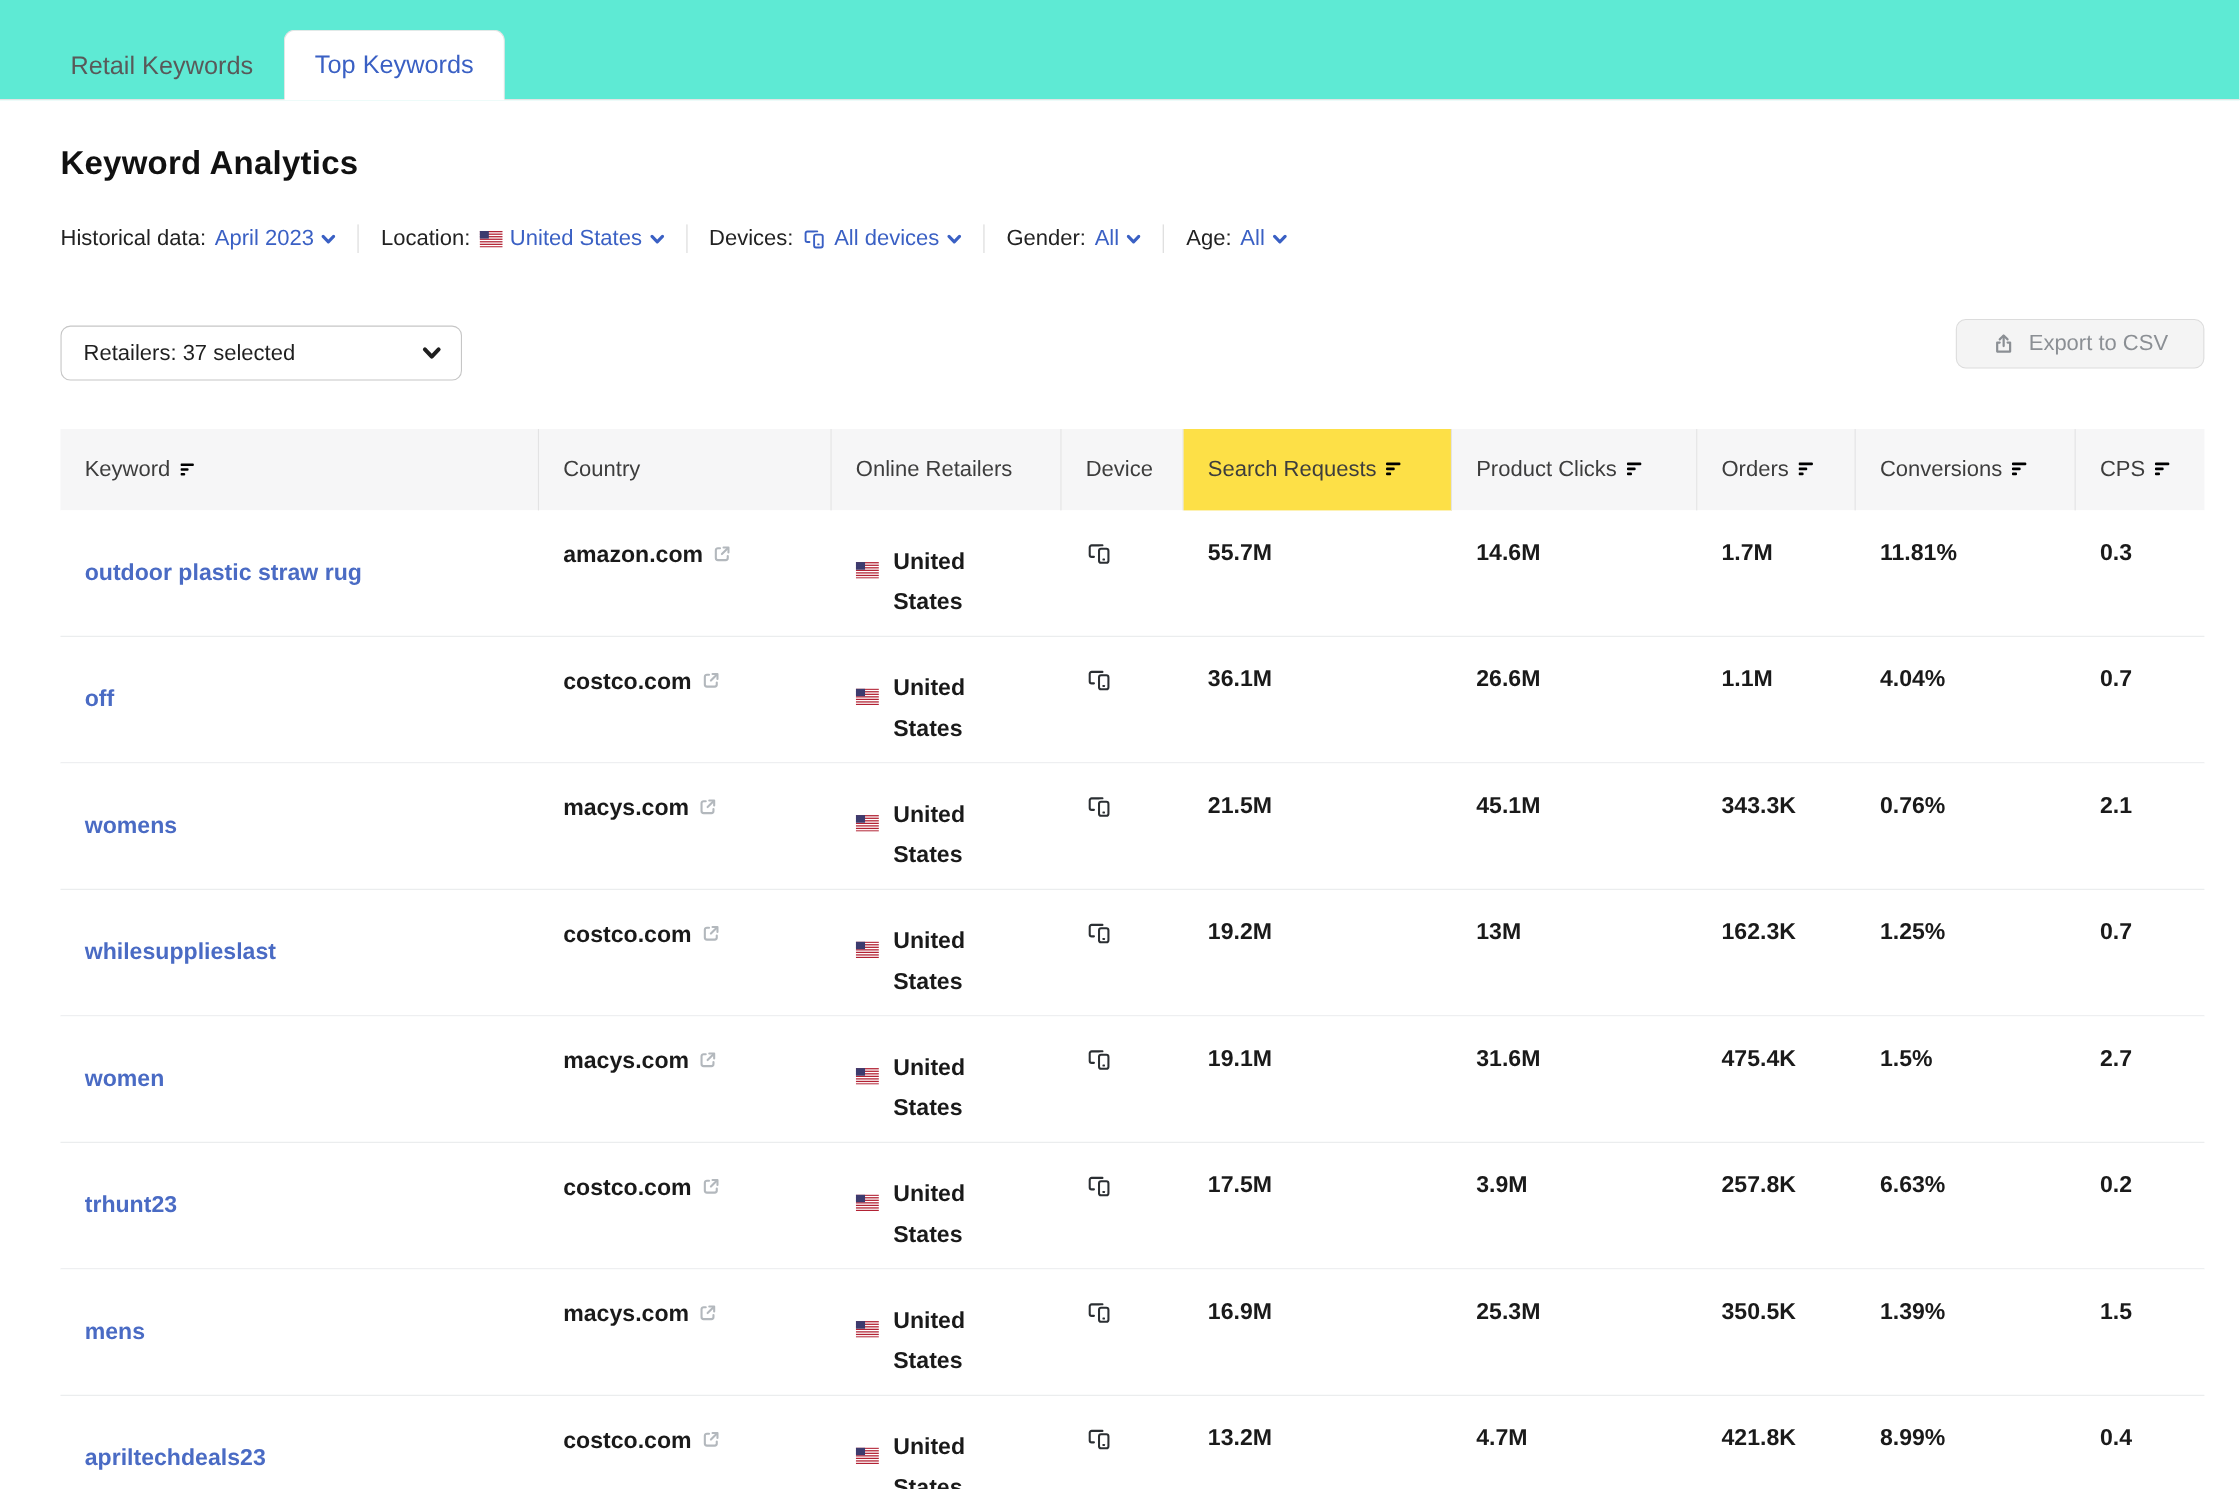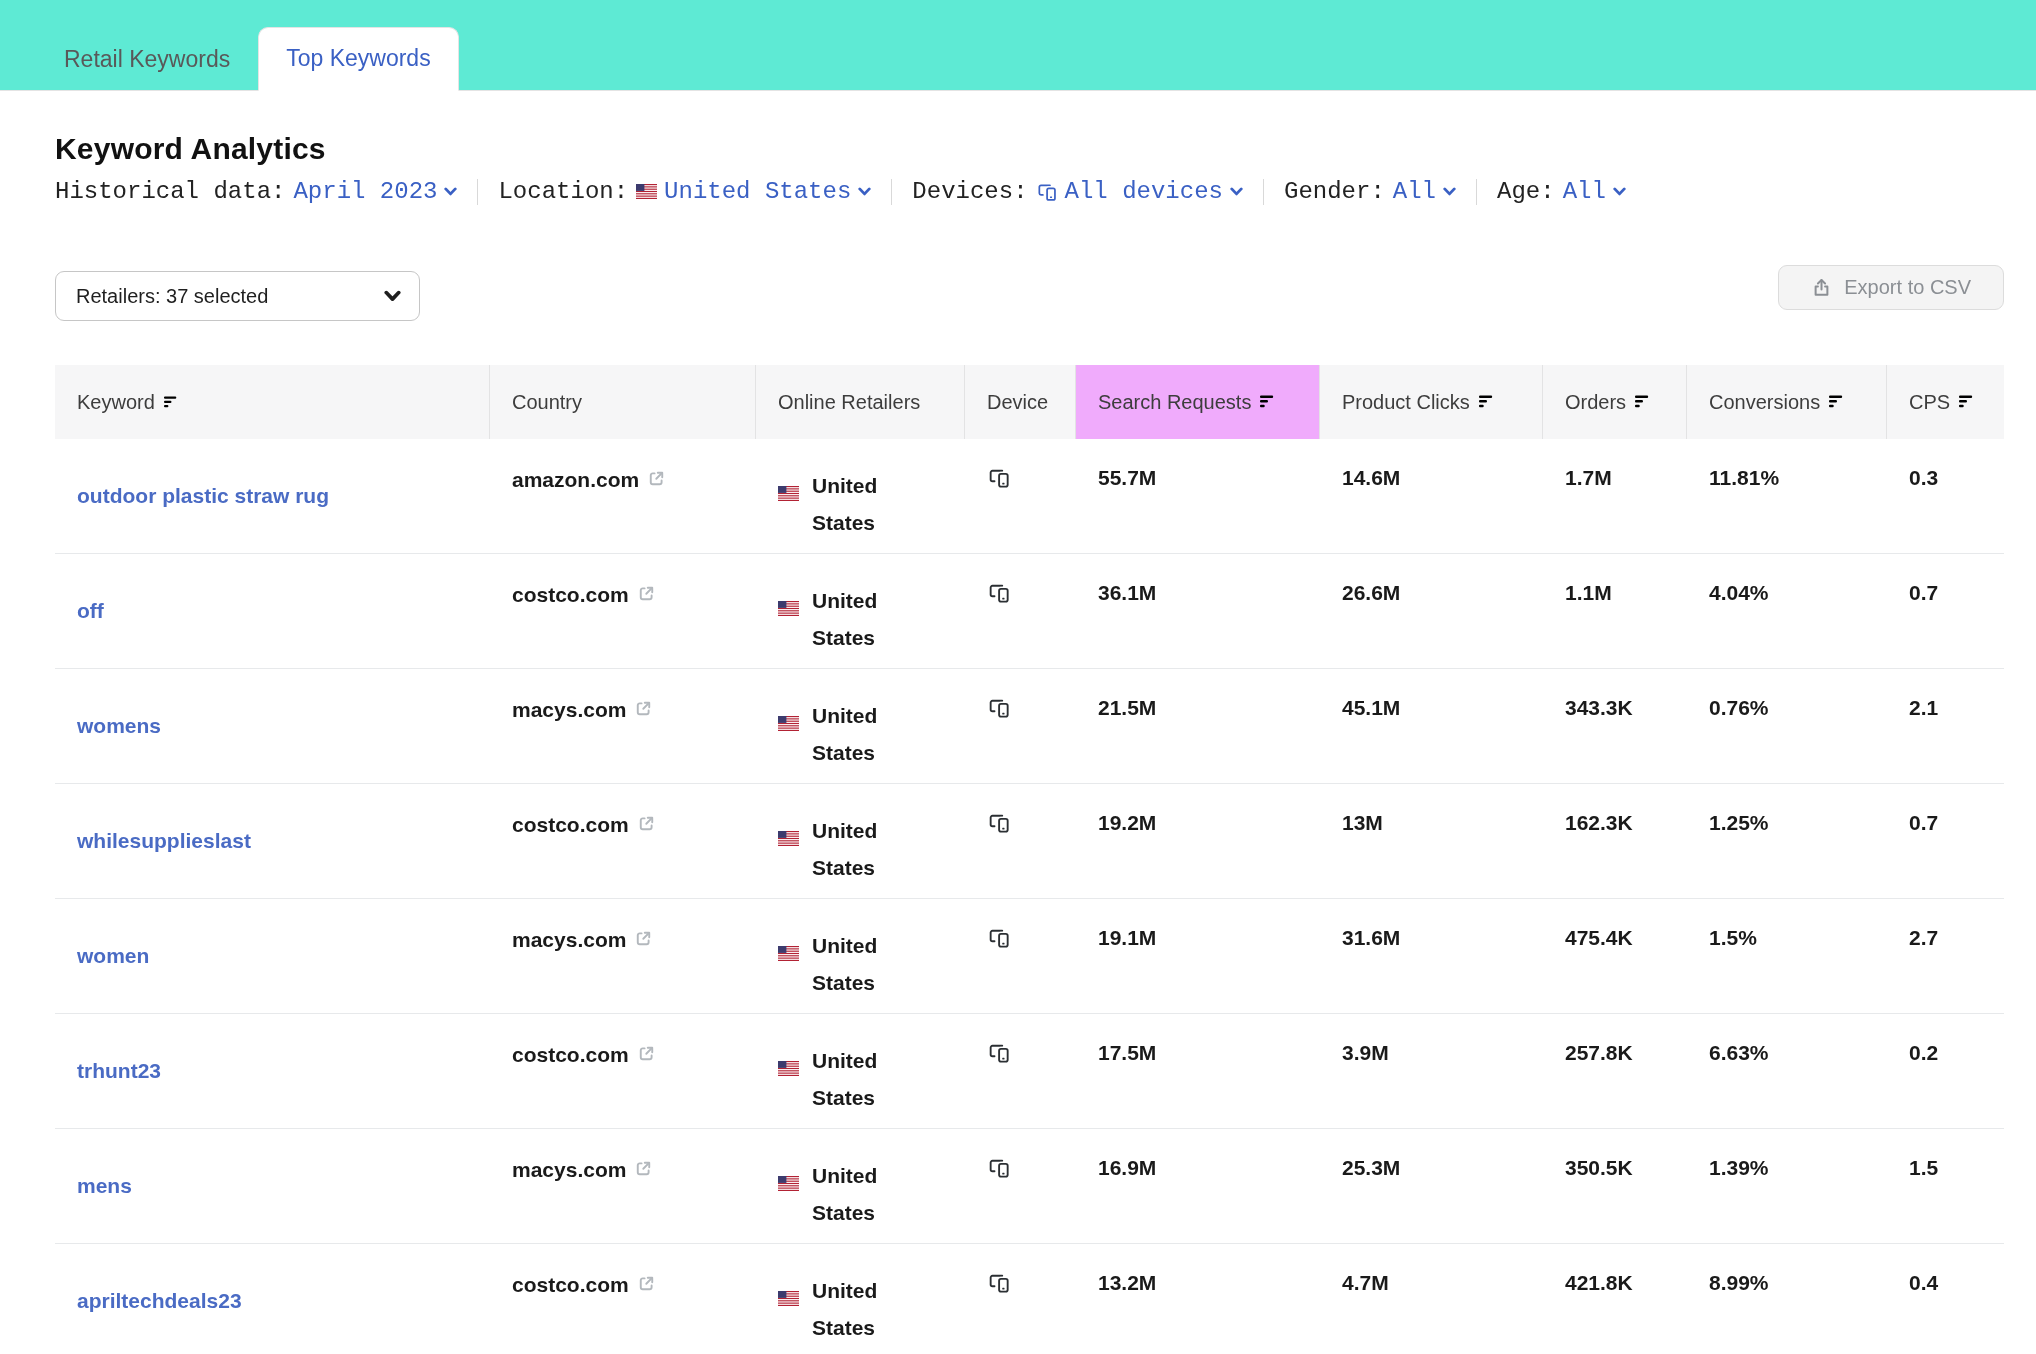--- a/index.html
+++ b/index.html
@@ -43,24 +43,23 @@
     margin-top:41px;
     font-size:30px;
     font-weight:700;
     color:#111;
     letter-spacing:0.2px;
   }
 
   
   .filters {
     display:flex; align-items:center;
-    margin-top:12px;
-    font-size:24px;
+    margin-top:38px;
+    font-size:20px;
     color:#222;
-    font-family:Liberation Mono, monospace;
   }
   .filter-group { display:flex; align-items:center; gap:8px; white-space:nowrap; }
   .filter-label { color:#222; }
   .filter-value {
     color:#3a60c4; cursor:pointer;
     display:inline-flex; align-items:center; gap:7px;
   }
   .filter-sep {
     width:1px; height:26px; background:#d9d9d9;
     margin:0 20px;
@@ -100,21 +99,21 @@
   .thead { background:#f6f6f7; height:74px; }
   .th {
     display:flex; align-items:center; gap:9px;
     padding-left:22px;
     font-size:20px; color:#3d3d3d;
     border-right:1px solid #e3e3e4;
     cursor:pointer;
     white-space:nowrap;
   }
   .th:last-child { border-right:none; }
-  .th.sorted { background:#f0abfc; }
+  .th.sorted { background:#fde047; }
 
   .tr { height:115px; border-bottom:1px solid #e7e9eb; background:#fff;font-weight:bold; }
   .td {
     padding:27px 10px 0 22px;
     font-size:21px; color:#1a1a1a;
   }
   .td-keyword { display:flex; align-items:center; padding-top:0; }
   a.kw { color:#4a6bc4; text-decoration:none; font-size:21px; cursor:pointer; }
   .td-retailer { display:flex; align-items:flex-start; gap:9px; padding-top:29px; }
   .extlink { margin-top:2px; cursor:pointer; }

